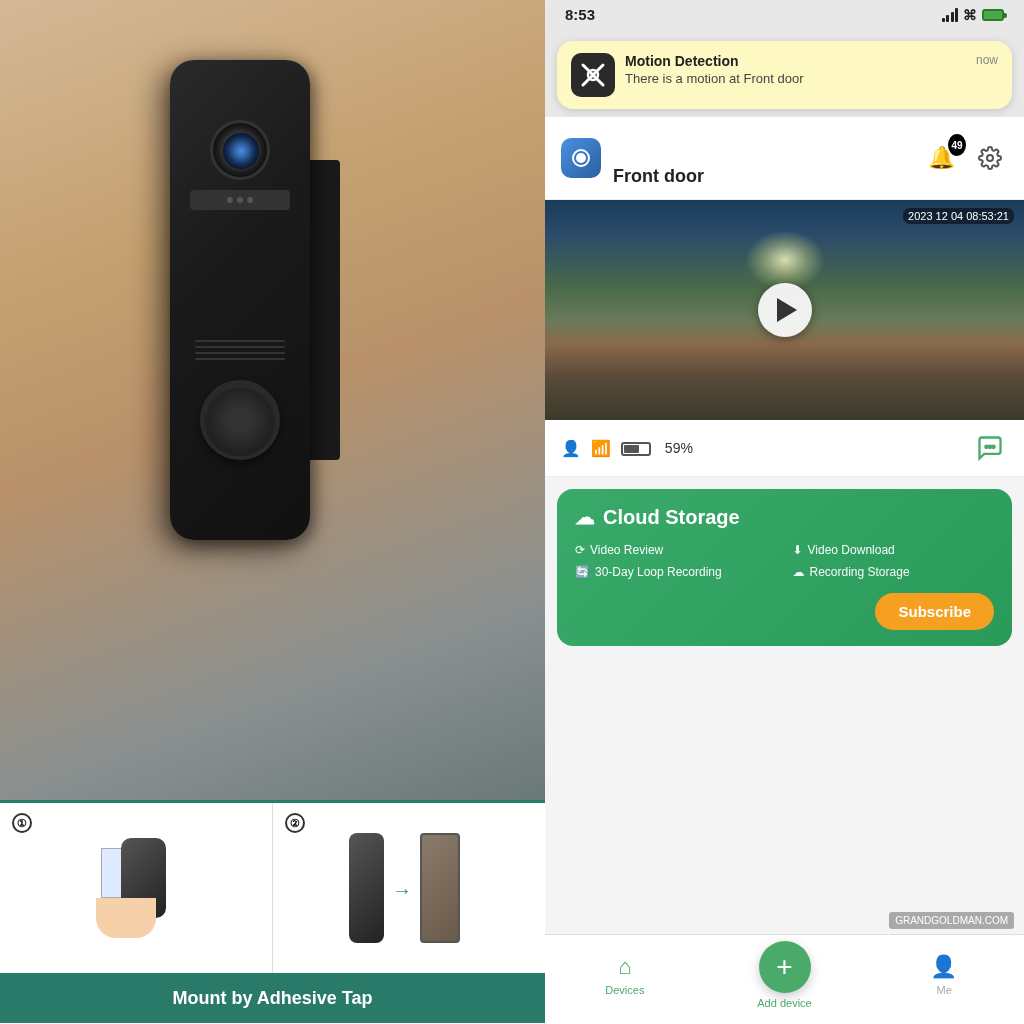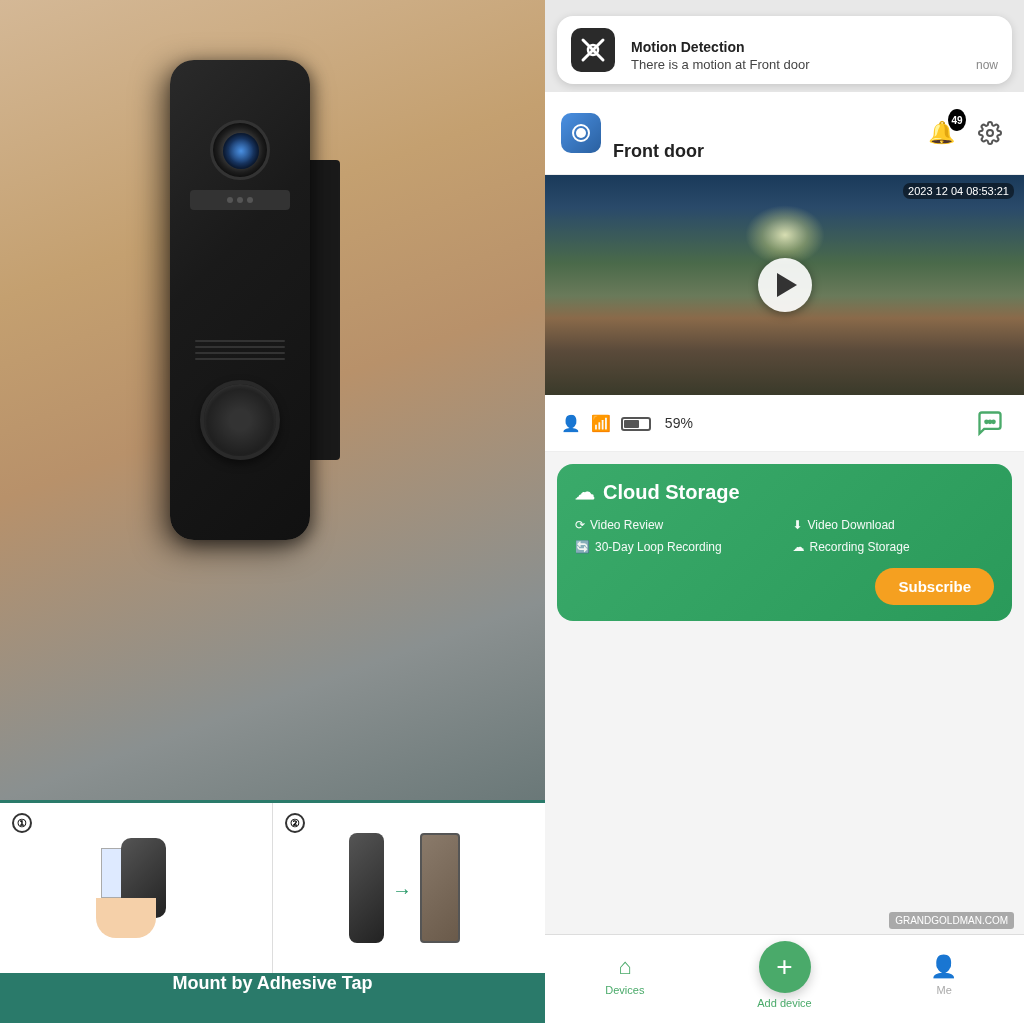--- a/index.html
+++ b/index.html
@@ -230,45 +230,46 @@
       height: 110px;
       background: linear-gradient(135deg, #8a7a6a 0%, #6a5a4a 100%);
       border-radius: 4px;
       border: 2px solid #555;
     }
 
     .instruction-title {
       height: 50px;
       background: #2a7a6a;
       display: flex;
+      align-items: center;
       justify-content: center;
       color: #fff;
       font-size: 18px;
       font-weight: bold;
     }
 
     
     .right-panel {
       width: 479px;
       height: 1024px;
       background: #e8e8e8;
       position: relative;
       display: flex;
       flex-direction: column;
     }
 
     
     .notification-banner {
-      background: #ffffff;
+      background: #fef9c3;
       border-radius: 16px;
       margin: 16px 12px 8px;
       padding: 12px 14px;
       display: flex;
-      align-items: flex-end;
-      gap: 16px;
+      align-items: flex-start;
+      gap: 10px;
       box-shadow: 0 2px 8px rgba(0,0,0,0.15);
     }
 
     .notification-icon {
       width: 44px;
       height: 44px;
       background: #2a2a2a;
       border-radius: 10px;
       display: flex;
       align-items: center;
@@ -700,20 +701,33 @@
       </div>
     </div>
     <div class="instruction-title">
       <span>Mount by Adhesive Tap</span>
     </div>
   </div>
 </div>
 
 <div class="right-panel">
 
+  <div class="status-bar">
+    <span>8:53</span>
+    <div class="status-right">
+      <div class="signal-bars">
+        <div class="bar bar1"></div>
+        <div class="bar bar2"></div>
+        <div class="bar bar3"></div>
+        <div class="bar bar4"></div>
+      </div>
+      <span class="wifi-icon">⌘</span>
+      <div class="battery-icon"></div>
+    </div>
+  </div>
 
   <div class="notification-banner">
     <div class="notification-icon">
       <svg viewBox="0 0 28 28" fill="none" xmlns="http://www.w3.org/2000/svg">
         <line x1="4" y1="4" x2="24" y2="24" stroke="white" stroke-width="3" stroke-linecap="round"></line>
         <line x1="24" y1="4" x2="4" y2="24" stroke="white" stroke-width="3" stroke-linecap="round"></line>
         <circle cx="14" cy="14" r="5" stroke="white" stroke-width="2.5" fill="none"></circle>
       </svg>
     </div>
     <div class="notification-text">

